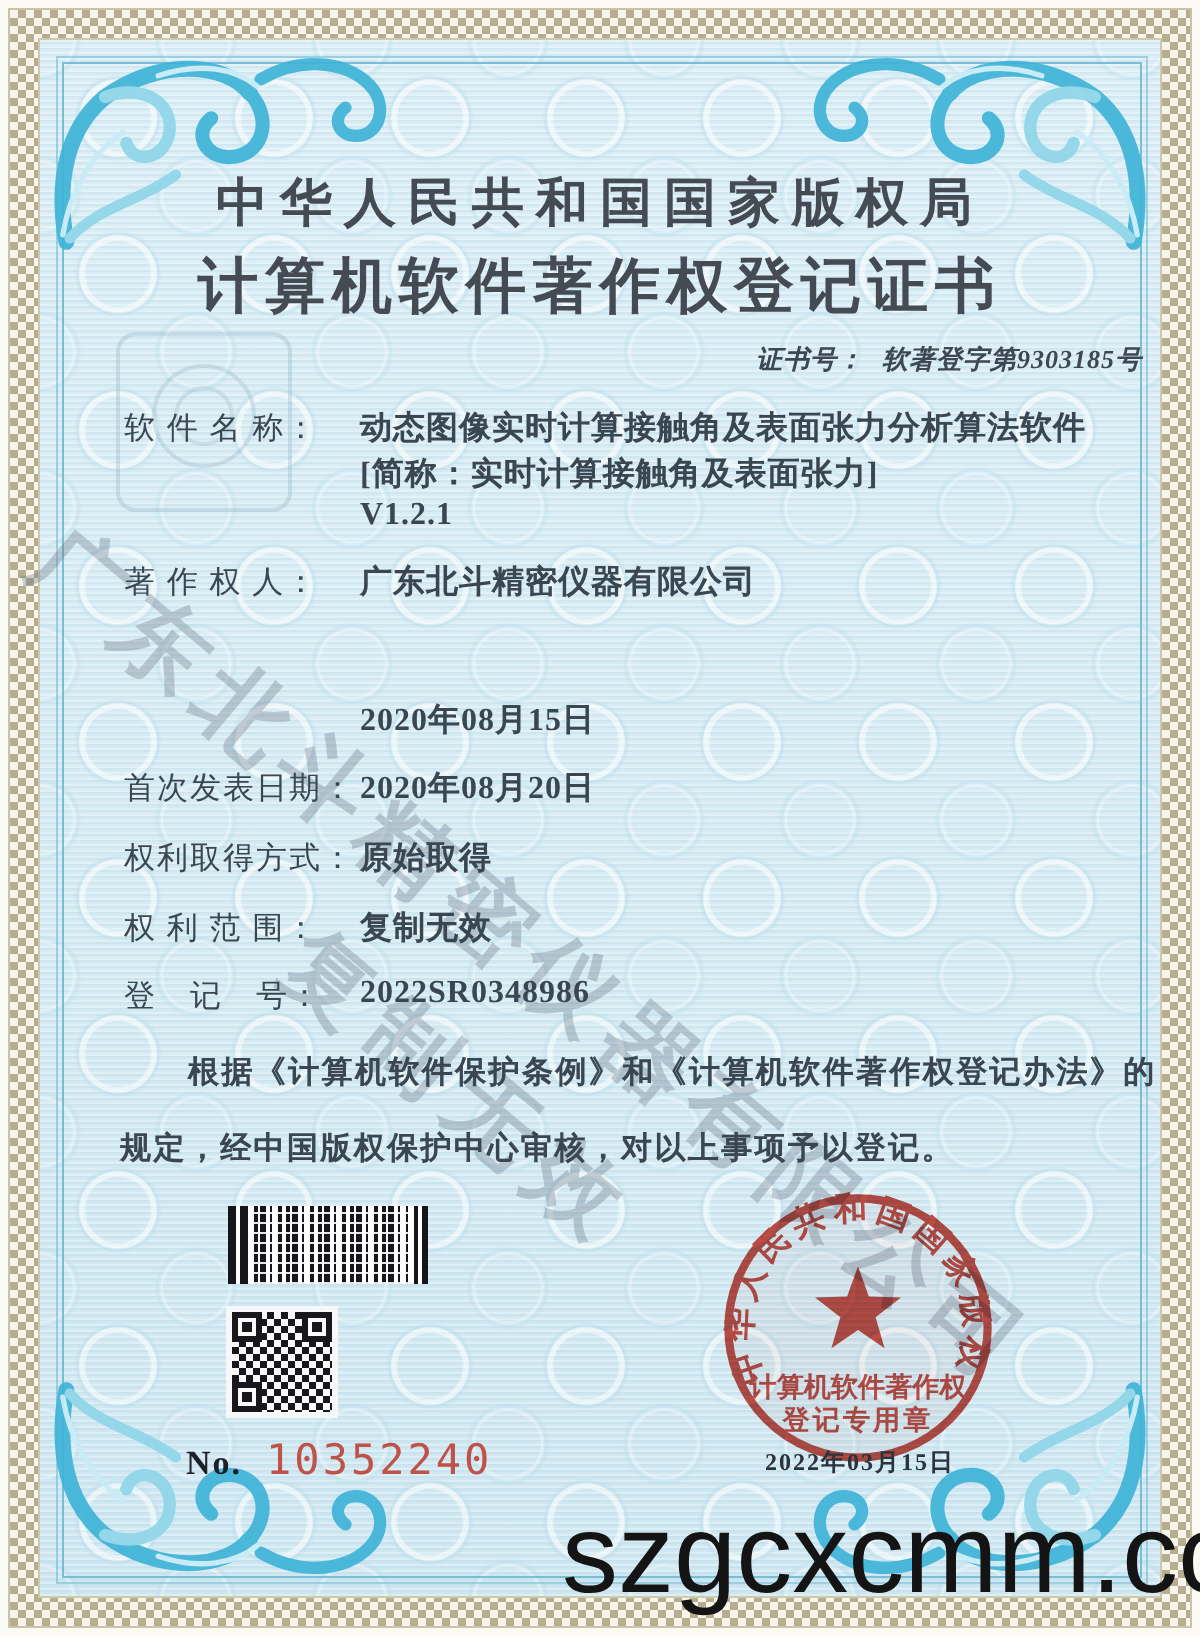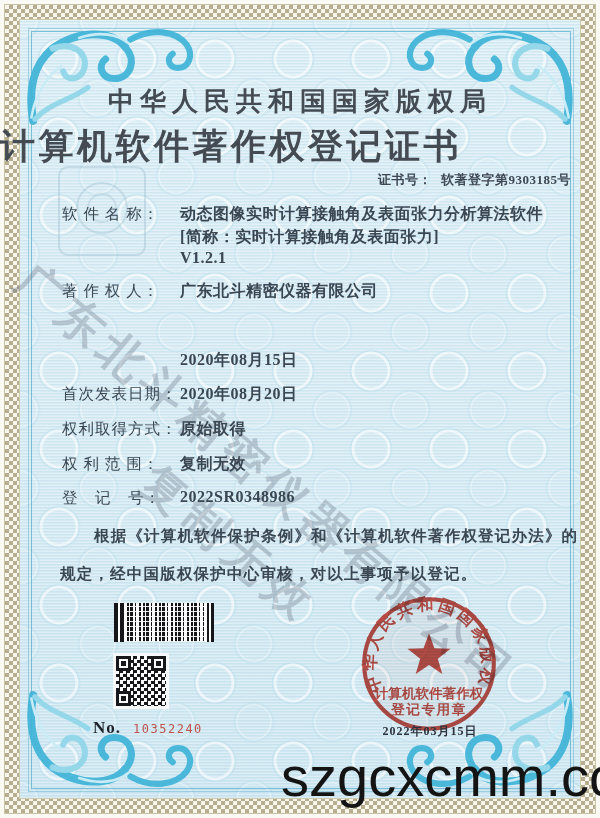--- a/index.html
+++ b/index.html
@@ -63,26 +63,26 @@
     font-family:"Liberation Serif",serif;
   }
   .wm1{left:42px;top:250px;font-size:46px;letter-spacing:7px;}
   .wm2{left:166px;top:452px;font-size:45px;letter-spacing:9px;}
   
   .authority{
     position:absolute;top:84px;left:0;width:100%;text-align:center;
     font-size:26px;font-weight:700;letter-spacing:6px;color:var(--title_dark);
   }
   .cert-title{
-    position:absolute;top:123px;left:0;width:100%;text-align:left;
-    font-size:35px;font-weight:700;letter-spacing:3.5px;color:var(--title_dark);
+    position:absolute;top:123px;left:0;width:100%;text-align:center;
+    font-size:30px;font-weight:700;letter-spacing:3.5px;color:var(--title_dark);
   }
   .certno{
     position:absolute;left:378px;top:171px;font-size:13px;font-weight:700;
-    color:#3e4854;letter-spacing:.5px;
+    color:#3e4854;letter-spacing:.5px;font-style:italic;
   }
   .certno .v{margin-left:9px;}
   
   .lbl{
     position:absolute;left:62px;font-weight:400;font-size:15.5px;
     color:var(--text_dark);letter-spacing:1px;white-space:nowrap;
   }
   .val{
     position:absolute;left:180px;font-weight:600;font-size:16px;
     color:var(--text_dark);letter-spacing:.5px;white-space:nowrap;
@@ -123,21 +123,21 @@
   .seal-txt{fill:var(--seal_red);font-weight:700;font-family:"Liberation Serif",serif;}
   .seal-star{fill:var(--seal_red);}
   .seal-date{
     position:absolute;left:355px;top:723px;width:150px;text-align:center;
     font-size:12px;font-weight:700;color:#2c333d;letter-spacing:1px;
   }
   
   .serial{position:absolute;left:93px;top:718px;}
   .serial .no{font-size:17px;font-weight:700;color:#1c2128;letter-spacing:1px;}
   .serial .num{
-    margin-left:12px;font-family:"DejaVu Sans Mono",monospace;font-size:12px;
+    margin-left:12px;font-family:"DejaVu Sans Mono",monospace;font-size:21px;
     color:var(--number_red);letter-spacing:1.5px;
   }
   
   .site{
     position:absolute;left:281px;top:749px;white-space:nowrap;
     font-family:"Liberation Sans",sans-serif;font-size:56px;font-weight:500;
     color:#141414;line-height:1;
   }
 </style>
 </head>

